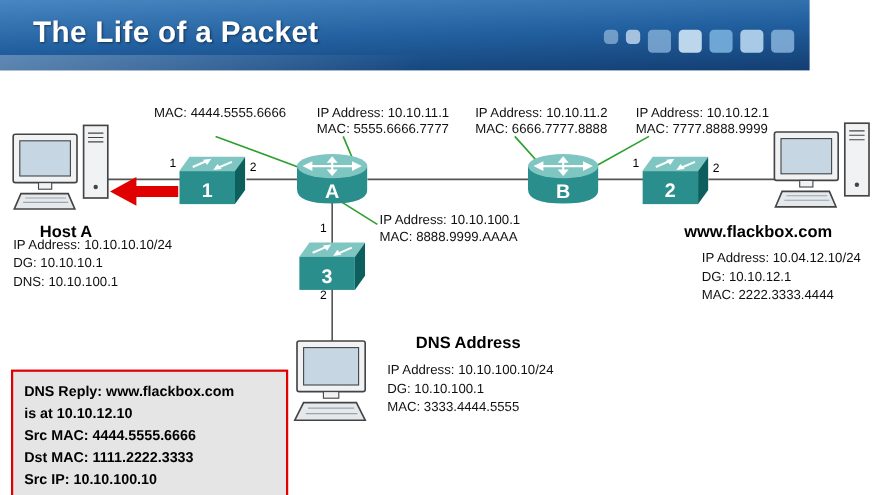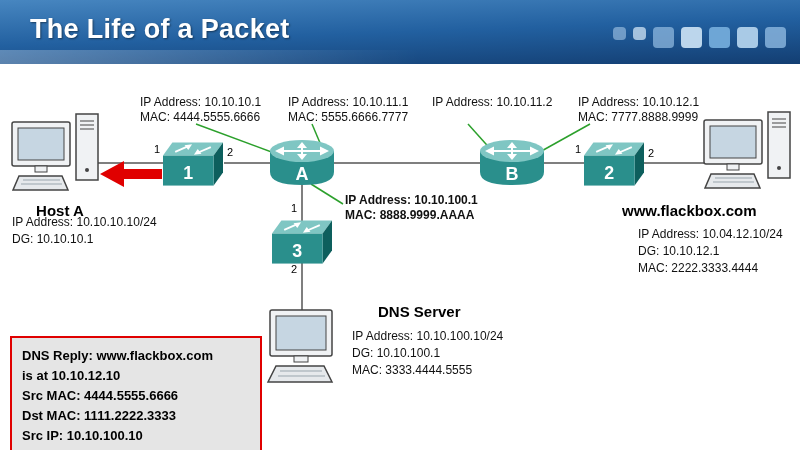--- a/index.html
+++ b/index.html
@@ -1,21 +1,21 @@
 <!DOCTYPE html>
 <html><head>
 <meta charset="utf-8">
 <style>
   * { box-sizing: border-box; }
   html, body { margin: 0; padding: 0; background: #ffffff; }
   body { font-family: "Liberation Sans", sans-serif; }
   .slide { position: relative; width: 800px; height: 450px; background: #ffffff; overflow: hidden; }
 
   
-  .header { position: absolute; left: 0; top: 0; width: 800px; height: 64px;
+  .header { position: absolute; left: 0; top: 0; width: 736px; height: 64px;
     background: linear-gradient(178deg, #4786c0 0%, #2260a0 50%, #133e72 100%); }
   .header::after { content: ""; position: absolute; left: 0; bottom: 0; width: 70%; height: 14px;
     background: linear-gradient(to right, rgba(255,255,255,0.28), rgba(255,255,255,0) 75%);
     border-radius: 0 0 0 0; }
   .header-title { position: absolute; left: 30px; top: 14px; color: #ffffff; font-size: 27px;
     font-weight: bold; letter-spacing: 0.3px; text-shadow: 1px 1px 2px rgba(0,0,0,0.45); white-space: nowrap; }
   .header-squares { position: absolute; right: 14px; top: 27px; display: flex; align-items: flex-start; gap: 7px; }
   .sq { border-radius: 4px; }
   .sq1 { width: 13px; height: 13px; background: #9dc0e2; opacity: 0.65; }
   .sq2 { width: 13px; height: 13px; background: #c6dcf0; opacity: 0.8; }
@@ -184,53 +184,54 @@
       <rect x="8" y="2" width="62" height="46" rx="2" fill="#f0f2f4" stroke="#444444" stroke-width="1.5"></rect>
       <rect x="14" y="8" width="50" height="34" fill="#c6d6e2" stroke="#444444"></rect>
       <rect x="32" y="48" width="14" height="6" fill="#f0f2f4" stroke="#444444"></rect>
       <polygon points="14,58 62,58 70,74 6,74" fill="#e6e9ec" stroke="#444444" stroke-width="1.5"></polygon>
       <line x1="18" y1="63" x2="60" y2="63" stroke="#99a5ad"></line>
       <line x1="16" y1="68" x2="63" y2="68" stroke="#99a5ad"></line>
     </svg>
   </div>
 
   <div class="iface" style="left:140px; top:95px;">
-    <div>IP Address: 10.10.10.1</div>
     <div>MAC: 4444.5555.6666</div>
   </div>
   <div class="iface" style="left:288px; top:95px;">
     <div>IP Address: 10.10.11.1</div>
     <div>MAC: 5555.6666.7777</div>
   </div>
   <div class="iface" style="left:432px; top:95px;">
     <div>IP Address: 10.10.11.2</div>
+    <div>MAC: 6666.7777.8888</div>
   </div>
   <div class="iface" style="left:578px; top:95px;">
     <div>IP Address: 10.10.12.1</div>
     <div>MAC: 7777.8888.9999</div>
   </div>
-  <div class="iface" style="left:345px; top:193px;font-weight:bold;">
+  <div class="iface" style="left:345px; top:193px;">
     <div>IP Address: 10.10.100.1</div>
     <div>MAC: 8888.9999.AAAA</div>
   </div>
 
   <div class="dev-title" style="left:18px; top:202px; width:84px; text-align:center;">Host A</div>
   <div class="dev-details" style="left:12px; top:214px;">
     <div>IP Address: 10.10.10.10/24</div>
     <div>DG: 10.10.10.1</div>
+    <div>DNS: 10.10.100.1</div>
   </div>
 
   <div class="dev-title" style="left:622px; top:202px; width:172px; text-align:left;">www.flackbox.com</div>
   <div class="dev-details" style="left:638px; top:226px;">
     <div>IP Address: 10.04.12.10/24</div>
     <div>DG: 10.10.12.1</div>
     <div>MAC: 2222.3333.4444</div>
   </div>
 
-  <div class="dev-title" style="left:378px; top:303px;">DNS Server</div>
+  <div class="dev-title" style="left:378px; top:303px;">DNS Address</div>
   <div class="dev-details" style="left:352px; top:328px;">
     <div>IP Address: 10.10.100.10/24</div>
     <div>DG: 10.10.100.1</div>
     <div>MAC: 3333.4444.5555</div>
   </div>
 
   <div class="packet-box">
     <div>DNS Reply: www.flackbox.com</div>
     <div>is at 10.10.12.10</div>
     <div>Src MAC: 4444.5555.6666</div>

